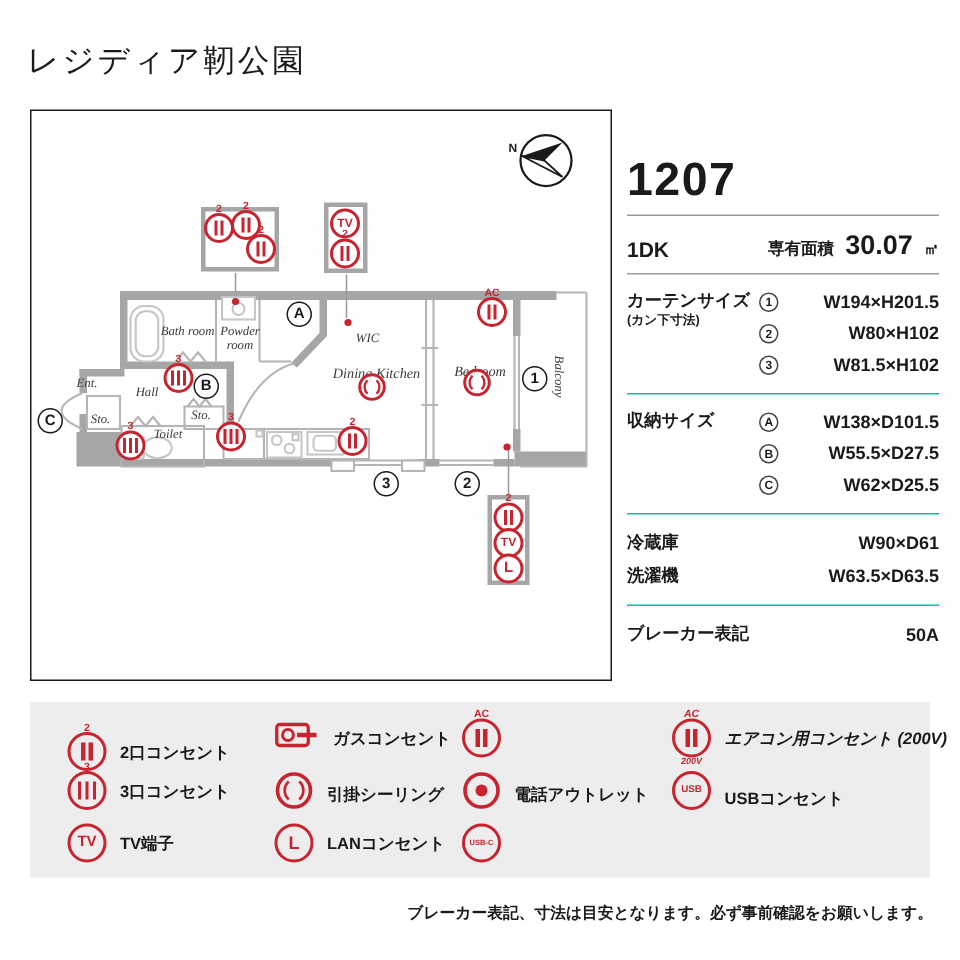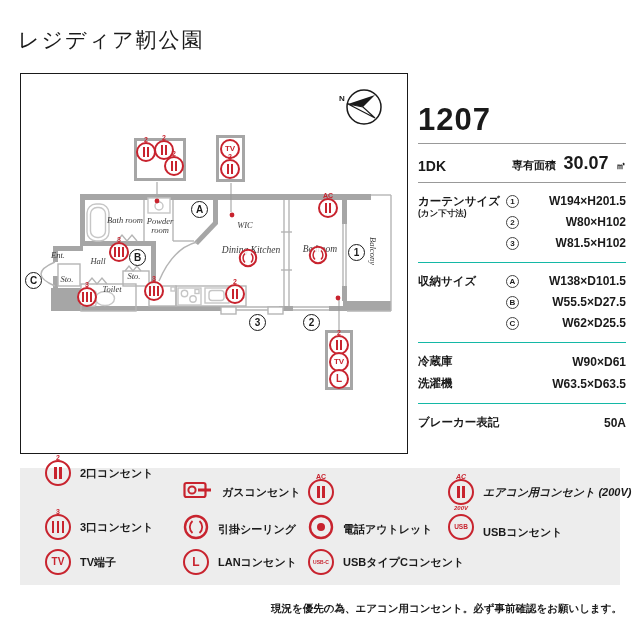--- a/index.html
+++ b/index.html
@@ -323,21 +323,21 @@
   <div class="section plain" style="display:block;">
     <div class="kv">
           <span class="kvlab">ブレーカー表記</span>
           <span class="val">50A</span>
         </div>
   </div>
 </div>
 
 <div id="legendbg"></div>
 
-<div class="litem" style="left:45px;top:460px;">
+<div class="litem" style="left:45px;top:488px;">
   <span class="lgo">
         <span class="sup">2</span>
         <i></i>
         <i></i>
       </span>
   <span class="llabel">2口コンセント</span>
 </div>
 <div class="litem" style="left:45px;top:514px;justify-content:flex-end;">
   <span class="lgo">
         <span class="sup">3</span>
@@ -394,34 +394,33 @@
           <circle cx="13" cy="13" r="11" fill="none" stroke="#c8232e" stroke-width="2.4"></circle>
           <circle cx="13" cy="13" r="4" fill="#c8232e"></circle>
         </svg>
   </span>
   <span class="llabel">電話アウトレット</span>
 </div>
 <div class="litem" style="left:308px;top:549px;">
   <span class="lgo">
         <b style="font-size:5px;">USB-C</b>
       </span>
-  <span class="llabel">USBタイプCコンセント</span>
 </div>
 
 <div class="litem" style="left:448px;top:479px;font-style:italic;">
   <span class="lgo">
         <span class="sup">AC</span>
         <i></i>
         <i></i>
         <span class="sub">200V</span>
       </span>
   <span class="llabel">エアコン用コンセント (200V)</span>
 </div>
 <div class="litem" style="left:448px;top:514px;align-items:flex-end;">
   <span class="lgo">
         <b style="font-size:6.5px;">USB</b>
       </span>
   <span class="llabel">USBコンセント</span>
 </div>
 
-<div class="note">現況を優先の為、エアコン用コンセント。必ず事前確認をお願いします。</div>
+<div class="note">ブレーカー表記、寸法は目安となります。必ず事前確認をお願いします。</div>
 
 </div>
 
 </body></html>

